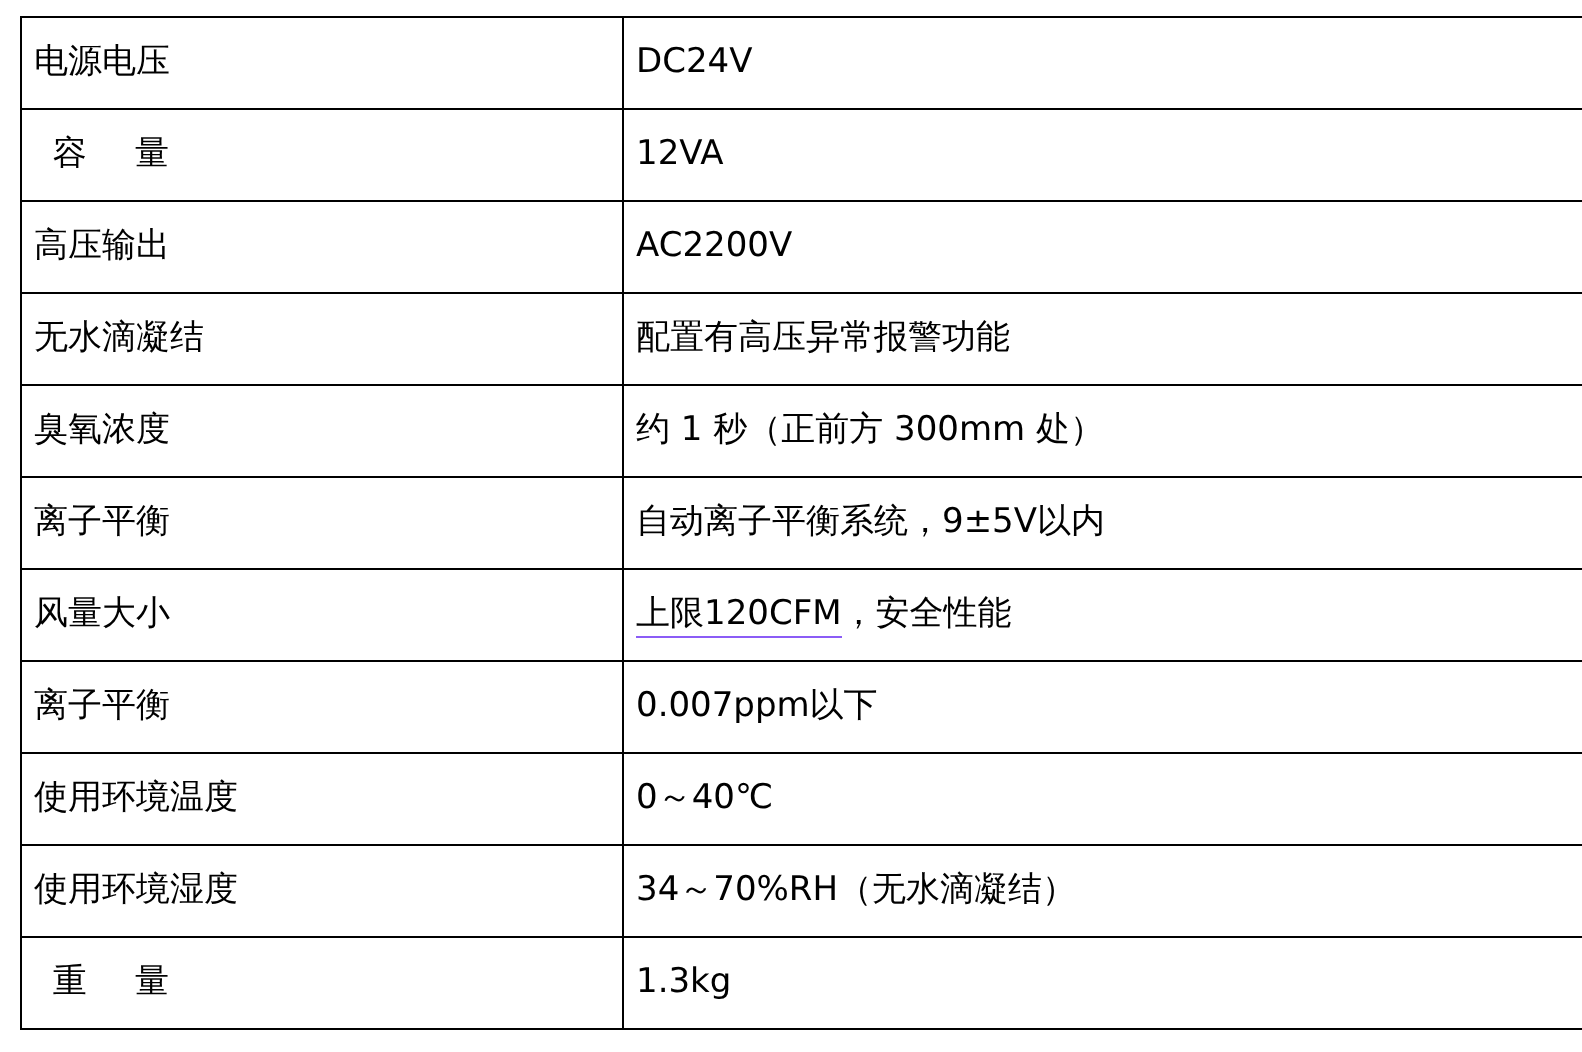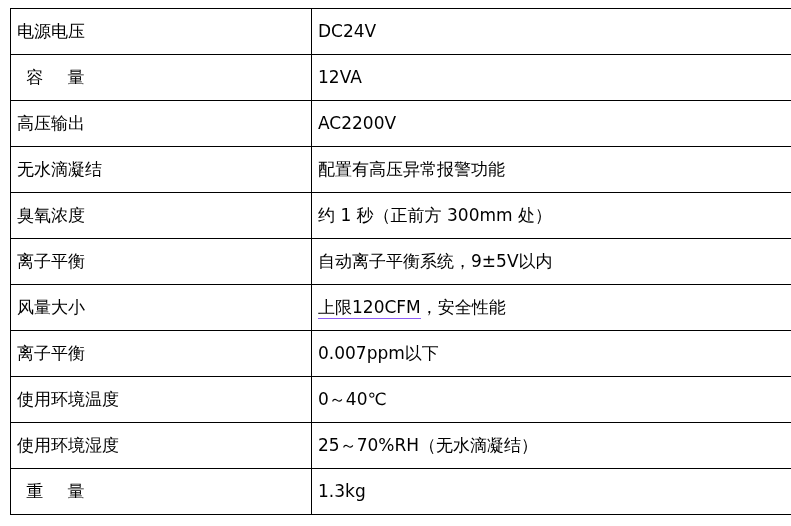--- a/index.html
+++ b/index.html
@@ -90,21 +90,21 @@
         <tr>
           <td class="label"><span>离子平衡</span></td>
           <td class="value"><span>0.007ppm以下</span></td>
         </tr>
         <tr>
           <td class="label"><span>使用环境温度</span></td>
           <td class="value"><span>0～40℃</span></td>
         </tr>
         <tr>
           <td class="label"><span>使用环境湿度</span></td>
-          <td class="value"><span>25～70%RH（无水滴凝结）</span></td>
+          <td class="value"><span>34～70%RH（无水滴凝结）</span></td>
         </tr>
         <tr>
           <td class="label"><span class="spaced">重  量</span></td>
           <td class="value"><span>1.3kg</span></td>
         </tr>
       </tbody>
   </table>
 </div>
 
 </body></html>

